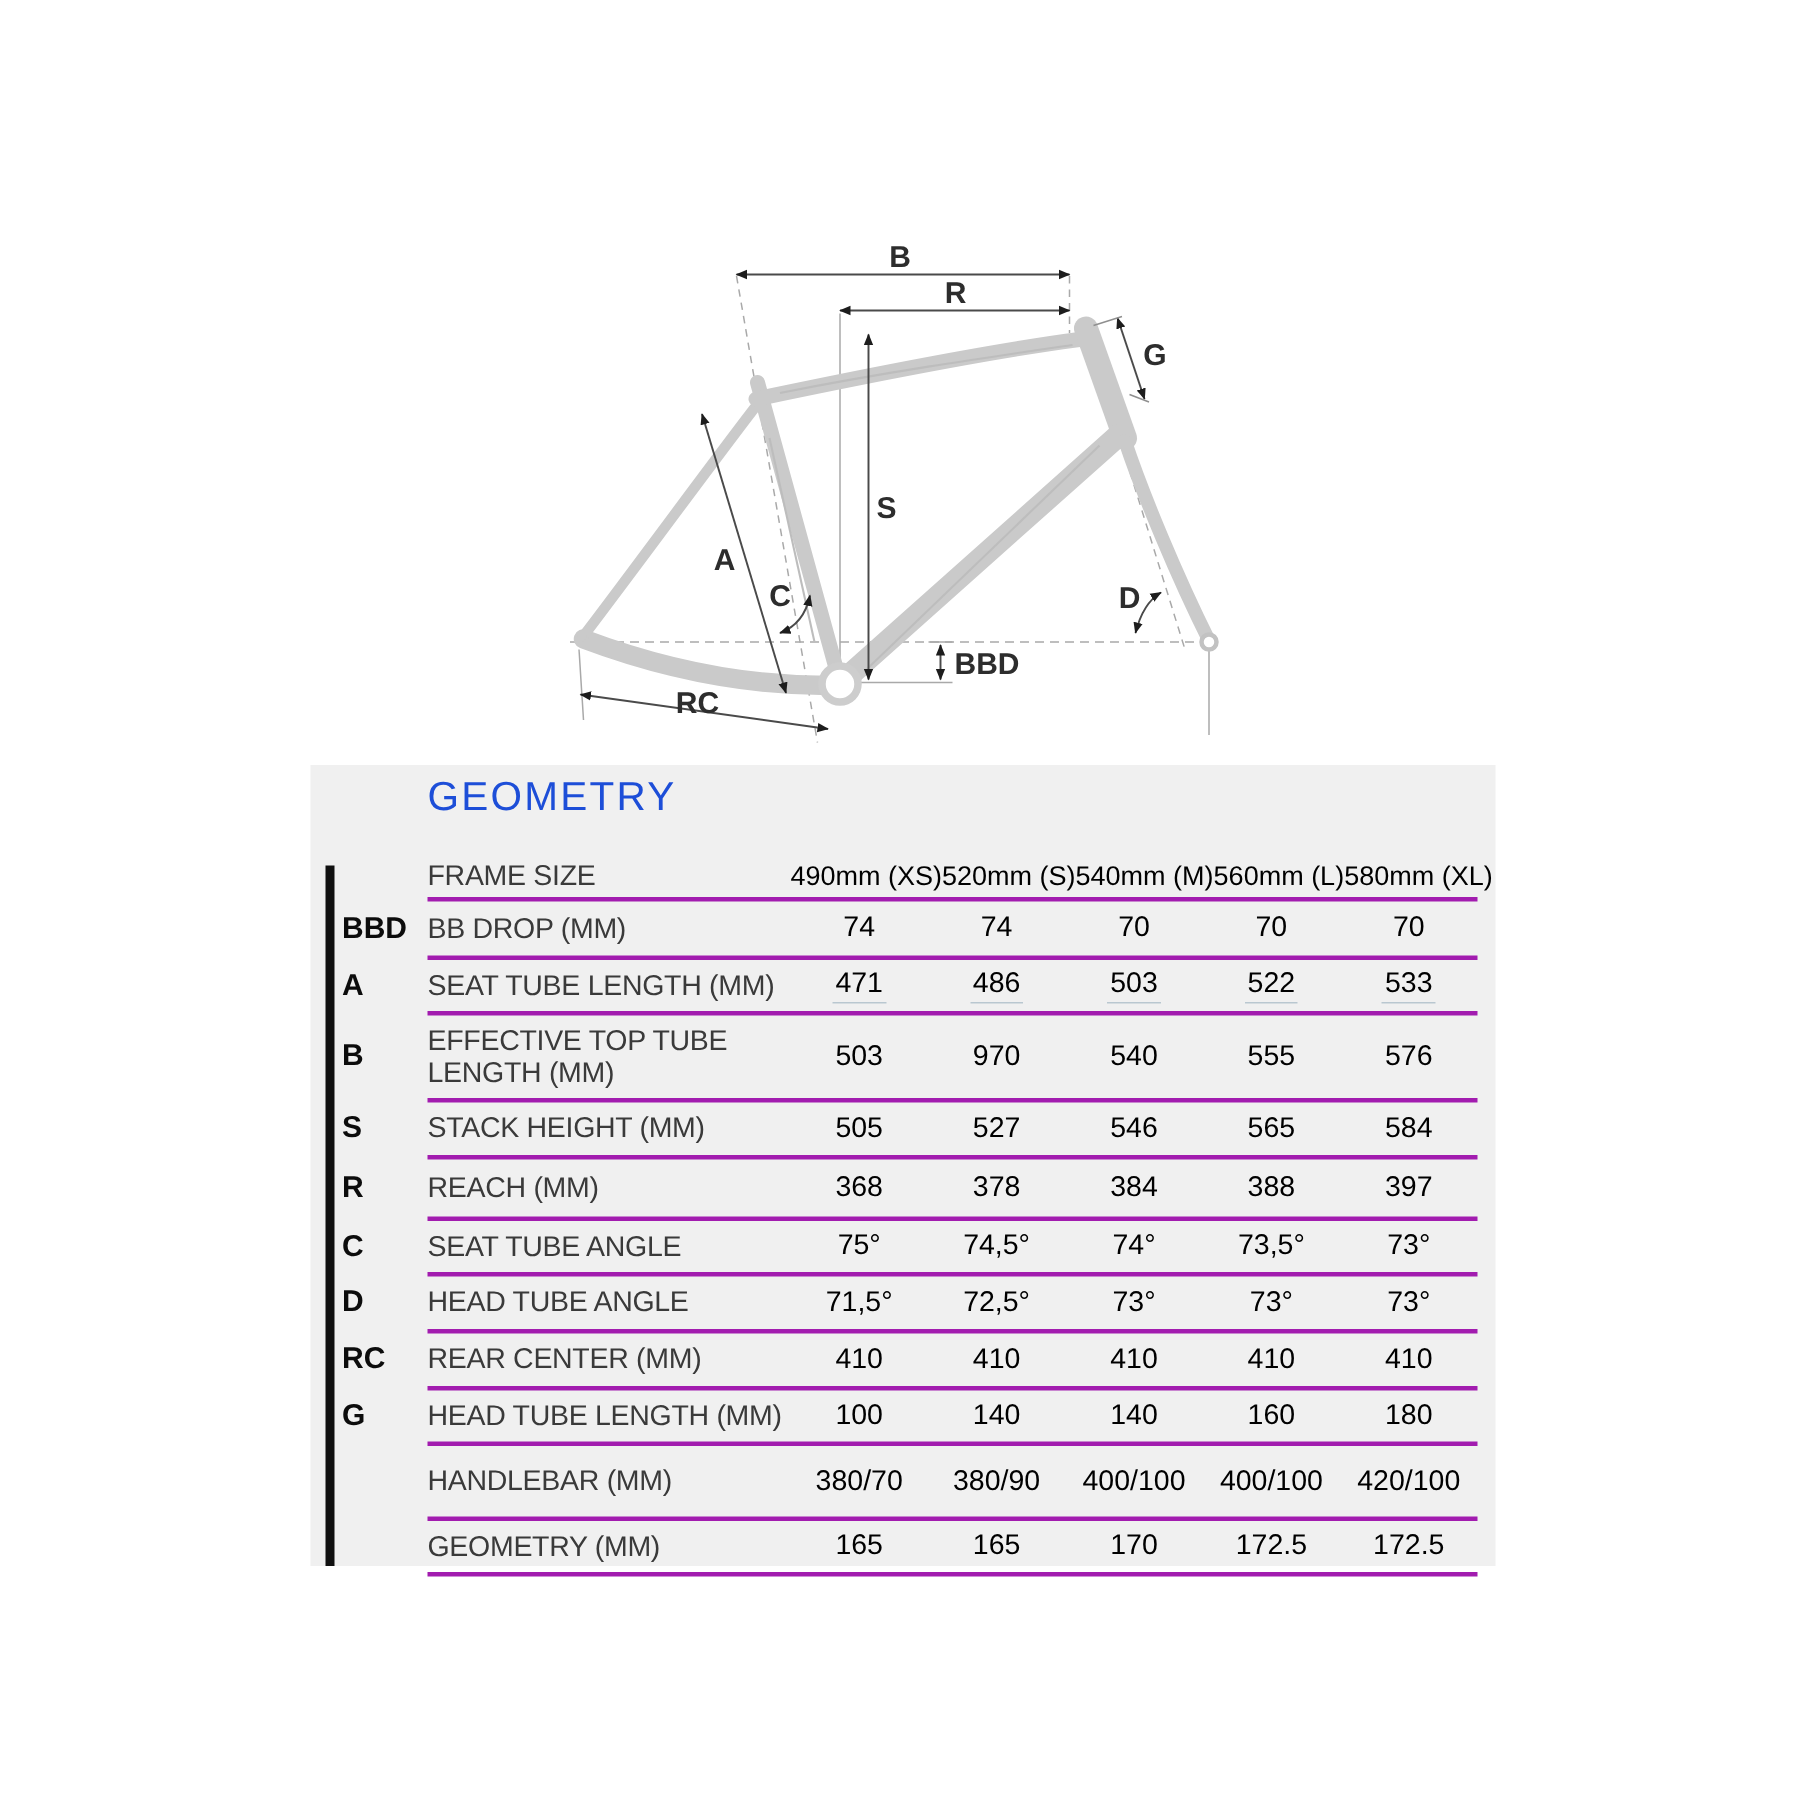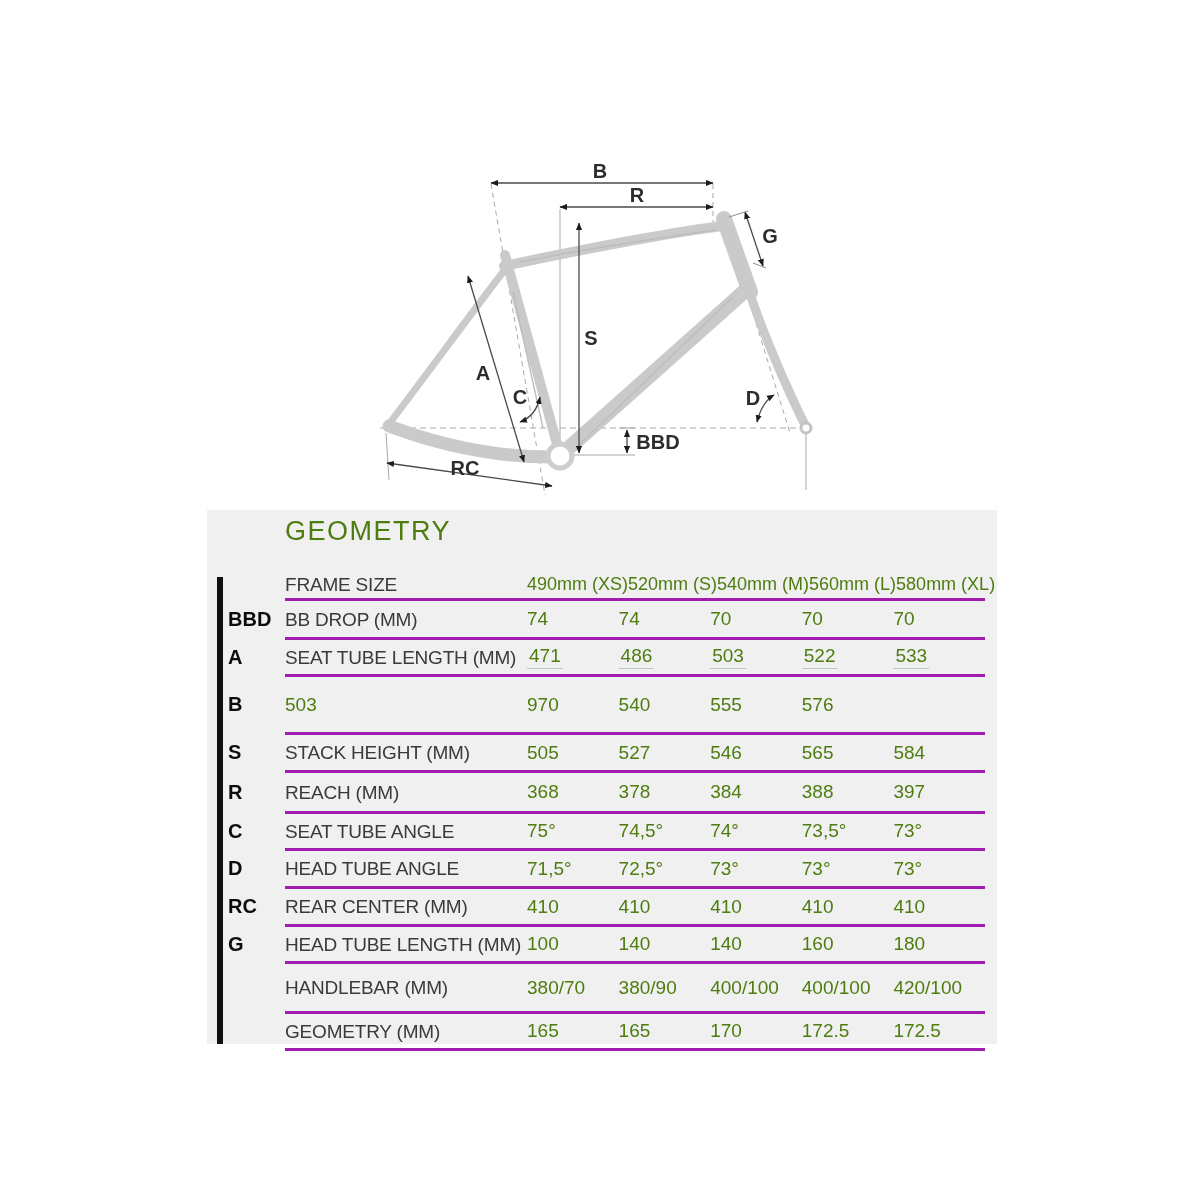--- a/index.html
+++ b/index.html
@@ -10,34 +10,34 @@
   }
   
   .diagram{position:absolute;left:360px;top:150px;width:530px;height:355px;}
   
   .panel{
     position:absolute;left:207px;top:510px;width:790px;height:534px;
     background:#f0f0f0;color:#3a3a3a;
   }
   .panel .title{
     position:absolute;left:78px;top:6px;font-size:27px;font-weight:500;
-    letter-spacing:1.5px;color:#4d7c0f;
+    letter-spacing:1.5px;color:#1d4ed8;
   }
   .sidebar-rule{
     position:absolute;left:10px;top:67px;width:6px;height:467px;background:#101010;
   }
   .geo-table{position:absolute;left:78px;top:60px;width:700px;}
   .trow{
     position:relative;display:grid;
     grid-template-columns:242px repeat(5,1fr);
     align-items:center;border-bottom:3px solid #a21caf;box-sizing:border-box;
   }
   .trow.header{height:31px;font-size:18px;}
   .rlabel{font-size:19px;letter-spacing:-0.2px;line-height:21px;color:#3a3a3a;padding-right:4px;}
-  .cell{font-size:19px;white-space:nowrap;color:#4d7c0f;}
+  .cell{text-align:center;font-size:19px;white-space:nowrap;color:#000000;}
   .header .cell{font-size:18px;}
   .letter{
     position:absolute;left:-57px;width:52px;font-size:20px;font-weight:700;
     color:#0c0c0c;letter-spacing:0;text-align:left;
   }
   .u-val{display:inline-block;border-bottom:1.5px solid #b9c7d0;padding:0 2px 1px 2px;}
 </style>
 </head>
 <body>
 
@@ -137,20 +137,21 @@
       <div class="rlabel">SEAT TUBE LENGTH (MM)</div>
       <div class="cell"><span class="u-val">471</span></div>
       <div class="cell"><span class="u-val">486</span></div>
       <div class="cell"><span class="u-val">503</span></div>
       <div class="cell"><span class="u-val">522</span></div>
       <div class="cell"><span class="u-val">533</span></div>
     </div>
 
     <div class="trow" style="height:58px">
       <span class="letter">B</span>
+      <div class="rlabel" style="max-width:200px">EFFECTIVE TOP TUBE LENGTH (MM)</div>
       <div class="cell">503</div>
       <div class="cell">970</div>
       <div class="cell">540</div>
       <div class="cell">555</div>
       <div class="cell">576</div>
     </div>
 
     <div class="trow" style="height:38px">
       <span class="letter">S</span>
       <div class="rlabel">STACK HEIGHT (MM)</div>

